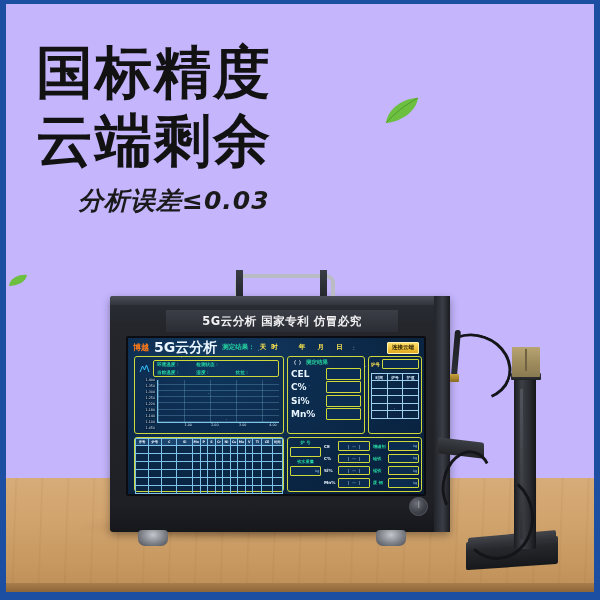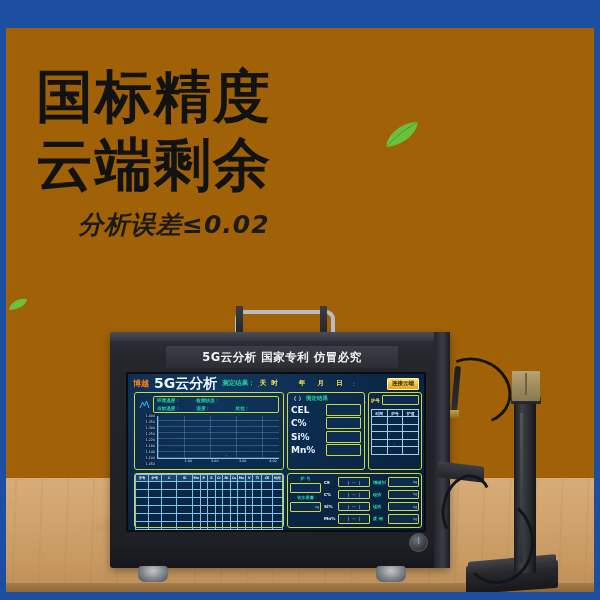--- a/index.html
+++ b/index.html
@@ -9,23 +9,22 @@
     background:#1c4fa1;
   }
   #poster{
     position:relative;width:600px;height:600px;
     background:#1c4fa1;
     box-sizing:border-box;
   }
   
   .card{
     position:absolute;left:6px;top:4px;right:6px;bottom:8px;
-    background:#a16207;
+    background:#c4b5fd;
     overflow:hidden;
-    margin-top:24px;
   }
   
   .headline{
     position:absolute;left:30px;top:38px;width:330px;
   }
   .hl-line{
     font-family:"DejaVu Sans","Liberation Sans",sans-serif;
     font-weight:bold;
     font-size:57px;
     line-height:60px;
@@ -65,21 +64,21 @@
     position:absolute;left:70px;top:36px;width:360px;height:26px;
     background:radial-gradient(ellipse at 50% 50%,rgba(90,60,30,.38),rgba(90,60,30,0) 70%);
     filter:blur(2px);
   }
   .table-edge{
     position:absolute;left:0;right:0;bottom:0;height:9px;
     background:linear-gradient(180deg,#a97d4c,#8d6638);
   }
   
   .analyzer{
-    position:absolute;left:104px;top:304px;width:340px;height:236px;
+    position:absolute;left:104px;top:292px;width:340px;height:236px;
     background:linear-gradient(180deg,#2c2f36 0%,#24262c 12%,#1e2026 88%,#15171b 100%);
     border-radius:3px;
     box-shadow:0 3px 8px rgba(0,0,0,.35);
   }
   .analyzer-top-edge{
     position:absolute;left:0;top:0;right:0;height:9px;
     background:linear-gradient(180deg,#4a4e57,#32353c);
     border-radius:3px 3px 0 0;
   }
   .analyzer-side{
@@ -327,21 +326,21 @@
 </style>
 </head>
 <body>
 
 <div id="poster">
   <div class="card">
 
     <div class="headline">
       <div class="hl-line">国标精度</div>
       <div class="hl-line second">云端剩余</div>
-      <div class="subline">分析误差≤0.02</div>
+      <div class="subline">分析误差≤0.03</div>
     </div>
 
     <div class="leaf" style="left:378px;top:92px;">
       <svg width="36" height="30" viewBox="0 0 36 30">
         <path d="M34 2 C20 2 4 12 2 27 C16 26 32 16 34 2 Z" fill="#6cbf3f"></path>
         <path d="M34 2 C22 8 10 18 2 27" stroke="#4e9b2c" stroke-width="1" fill="none"></path>
       </svg>
     </div>
     <div class="leaf" style="left:2px;top:270px;">
       <svg width="20" height="14" viewBox="0 0 20 14">

